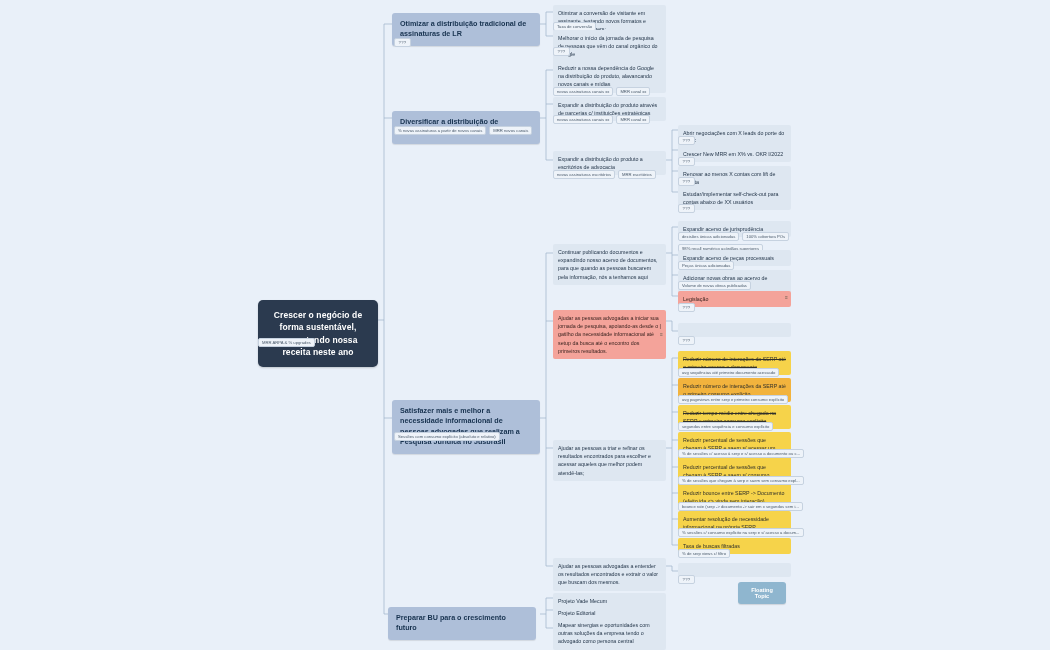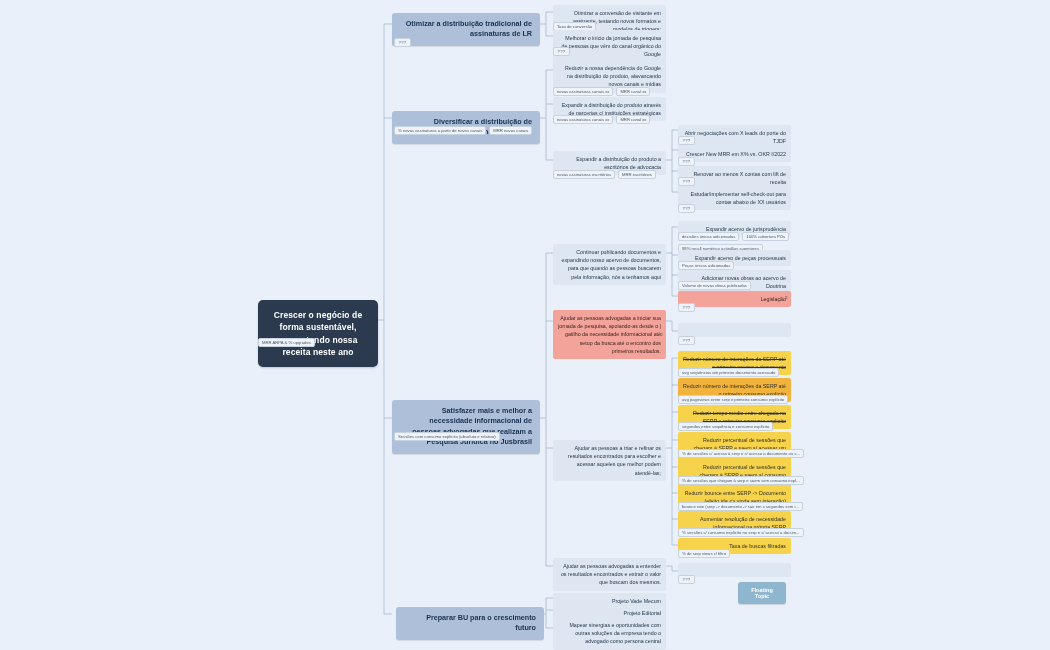--- a/index.html
+++ b/index.html
@@ -6,21 +6,21 @@
   body{
     width:1050px;height:650px;
     background:#e9f0f9;
     font-family:"Liberation Sans", sans-serif;
     overflow:hidden;
     position:relative;
   }
   #canvas{position:absolute;inset:0;}
   svg#wires{position:absolute;left:0;top:0;width:1050px;height:650px;pointer-events:none;}
 
-  .node{position:absolute;box-sizing:border-box;text-align:right;}
+  .node{position:absolute;box-sizing:border-box;}
 
   
   .root{
     background:#2b3a4f;color:#ffffff;border-radius:5px;
     padding:9px 10px;text-align:center;font-weight:bold;font-size:8.5px;
     line-height:1.45;letter-spacing:.1px;
     box-shadow:0 1px 2px rgba(0,0,0,.18);
   }
   
   .branch{
@@ -341,21 +341,21 @@
     <span></span>
   </div>
   <div class="tagrow" style="left:678px;top:575px;">
     <span class="tag q">???</span>
   </div>
 
   <div class="node floating" style="left:738px;top:582px;width:48px;">
     <span>Floating Topic</span>
   </div>
 
-  <div class="node branch" style="left:396px;top:607px;width:148px;">
+  <div class="node branch" style="left:388px;top:607px;width:148px;">
     <span>Preparar BU para o crescimento futuro</span>
   </div>
 
   <div class="node card one" style="left:553px;top:593px;width:113px;">
     <span>Projeto Vade Mecum</span>
   </div>
   <div class="node card one" style="left:553px;top:605px;width:113px;">
     <span>Projeto Editorial</span>
   </div>
   <div class="node card" style="left:553px;top:617px;width:113px;">

